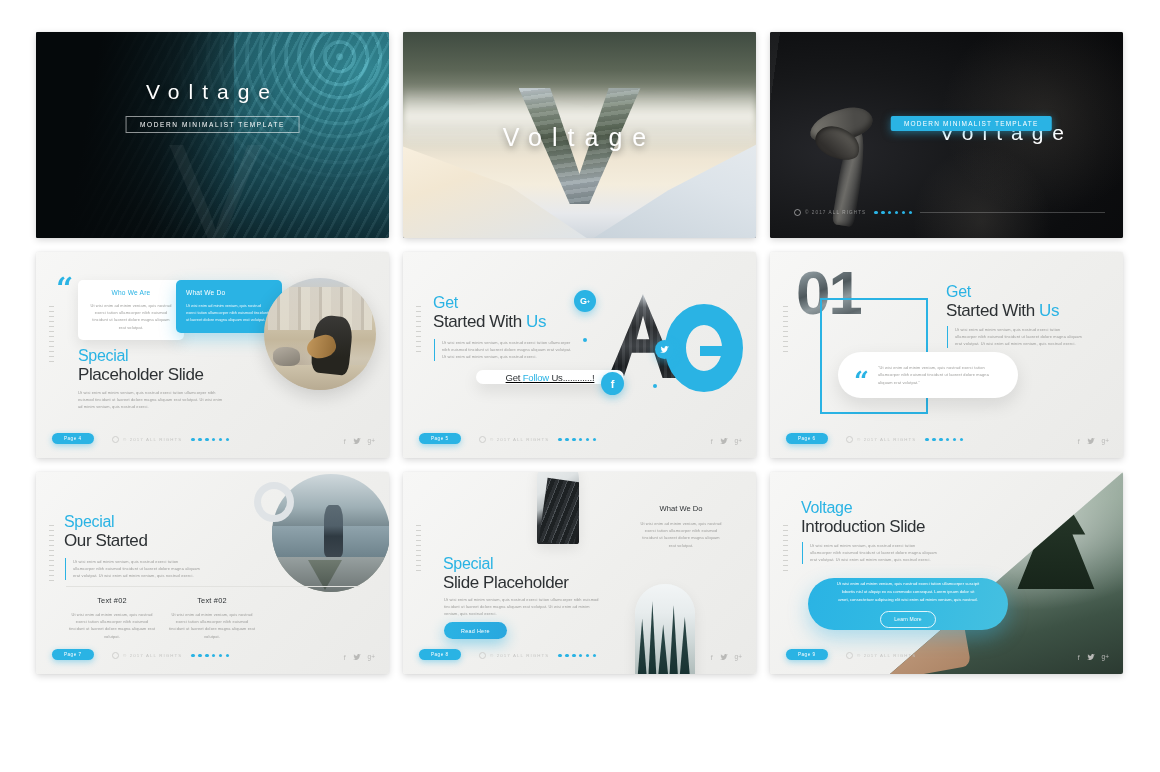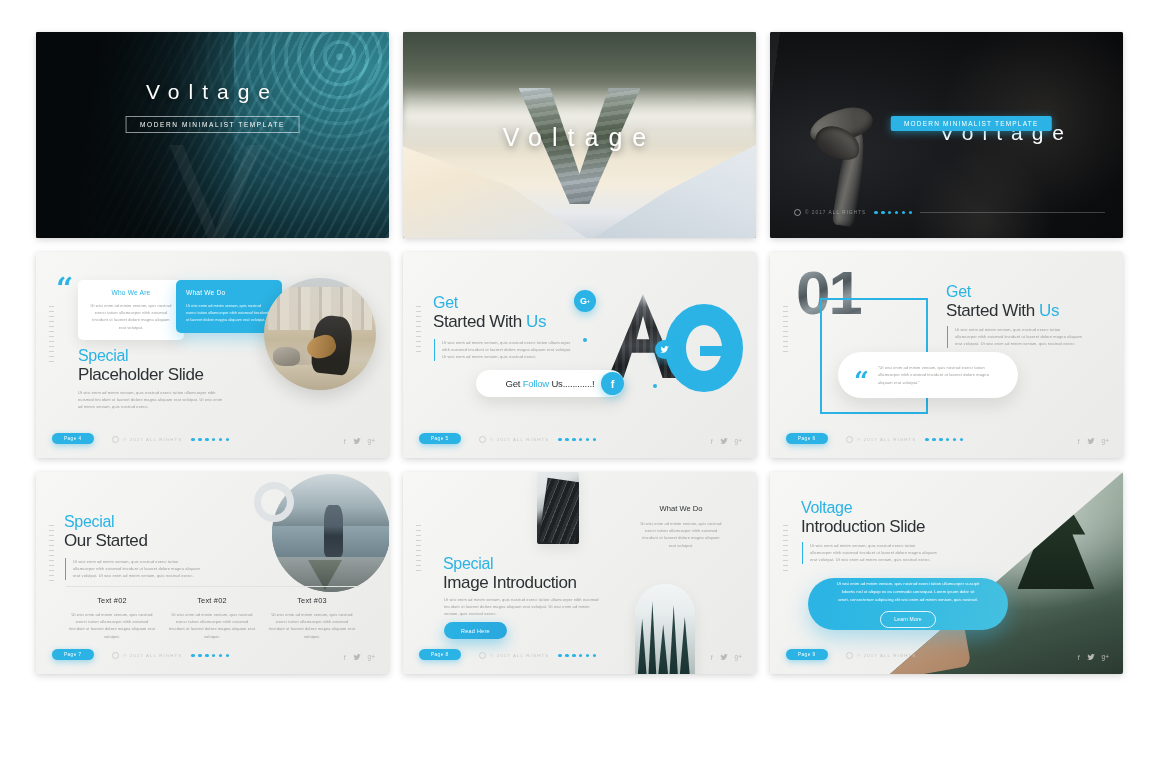--- a/index.html
+++ b/index.html
@@ -426,21 +426,21 @@
 
         <div class="socCircle" style="left:171px;top:38px;width:22px;height:22px;font-size:9px;">G<sup style="font-size:5px">+</sup></div>
         <div class="socCircle" style="left:252px;top:88px;width:19px;height:19px;">
           <svg width="9" height="8" viewBox="0 0 16 14">
               <path fill="#fff" d="M16 1.7c-.6.3-1.2.4-1.9.5.7-.4 1.2-1 1.4-1.8-.6.4-1.3.6-2 .8C12.9.5 12.1.1 11.2.1c-1.7 0-3 1.4-3 3 0 .2 0 .5.1.7-2.5-.1-4.8-1.3-6.3-3.2-.3.5-.4 1-.4 1.6 0 1 .5 2 1.3 2.5-.5 0-1-.1-1.4-.4 0 1.5 1 2.7 2.4 3-.3.1-.5.1-.8.1-.2 0-.4 0-.6-.1.4 1.2 1.5 2.1 2.8 2.1-1 .8-2.3 1.3-3.7 1.3H0c1.4.9 3 1.4 4.7 1.4 5.6 0 8.7-4.7 8.7-8.7v-.4c.6-.4 1.2-1 1.6-1.6z"></path>
             </svg>
         </div>
         <div class="dotSm" style="left:180px;top:86px;width:4px;height:4px;"></div>
         <div class="dotSm" style="left:250px;top:132px;width:4px;height:4px;"></div>
 
-        <div class="pillWhite" style="left:73px;top:118px;width:148px;height:27px;">
+        <div class="pillWhite" style="left:73px;top:118px;width:148px;height:14px;text-decoration:underline;">
           <span class="pt"><span>Get </span><span class="hl">Follow</span><span> Us............!</span></span>
         </div>
         <div class="socCircle" style="left:198px;top:120px;width:23px;height:23px;font-size:11px;">f</div>
 
         <div class="pagePill">Page 5</div>
         <div class="lightFooter">
           <span class="cr">
             <i class="crCircleL"></i>
             <b style="font-weight:400">© 2017 ALL RIGHTS</b>
           </span>
@@ -547,24 +547,20 @@
         <div style="position:absolute;left:30px;top:114px;width:294px;height:1px;background:#e2e2df;"></div>
         <div class="svcCols" style="left:32px;top:124px;width:290px;gap:12px;">
           <div class="svcCol" style="width:88px;">
             <div class="ct">Text #02</div>
             <div class="body-sm">Ut wisi enim ad minim veniam, quis nostrud exerci tation ullamcorper nibh euismod tincidunt ut laoreet dolore magna aliquam erat volutpat.</div>
           </div>
           <div class="svcCol" style="width:88px;">
             <div class="ct">Text #02</div>
             <div class="body-sm">Ut wisi enim ad minim veniam, quis nostrud exerci tation ullamcorper nibh euismod tincidunt ut laoreet dolore magna aliquam erat volutpat.</div>
           </div>
-          <div class="svcCol" style="width:88px;">
-            <div class="ct">Text #03</div>
-            <div class="body-sm">Ut wisi enim ad minim veniam, quis nostrud exerci tation ullamcorper nibh euismod tincidunt ut laoreet dolore magna aliquam erat volutpat.</div>
-          </div>
         </div>
         <div class="pagePill">Page 7</div>
         <div class="lightFooter">
           <span class="cr">
             <i class="crCircleL"></i>
             <b style="font-weight:400">© 2017 ALL RIGHTS</b>
           </span>
           <span class="dots">
             <i></i>
               <i></i>
@@ -607,21 +603,21 @@
             <i style="left:57%;width:15%;height:78%"></i>
             <i style="left:74%;width:18%;height:66%"></i>
           </div>
         </div>
         <div class="wwd" style="left:236px;top:32px;width:84px;">
           <div class="ct">What We Do</div>
           <div class="body-sm">Ut wisi enim ad minim veniam, quis nostrud exerci tation ullamcorper nibh euismod tincidunt ut laoreet dolore magna aliquam erat volutpat.</div>
         </div>
         <div class="hdg" style="left:40px;top:84px;">
           <div class="l1">Special</div>
-          <div class="l2">Image Introduction</div>
+          <div class="l2">Slide Placeholder</div>
         </div>
         <div class="body-sm" style="position:absolute;left:41px;top:124px;width:158px;">Ut wisi enim ad minim veniam, quis nostrud exerci tation ullamcorper nibh euismod tincidunt ut laoreet dolore magna aliquam erat volutpat. Ut wisi enim ad minim veniam, quis nostrud exerci.</div>
         <div class="btnCyan" style="left:41px;top:150px;">Read Here</div>
         <div class="pagePill">Page 8</div>
         <div class="lightFooter">
           <span class="cr">
             <i class="crCircleL"></i>
             <b style="font-weight:400">© 2017 ALL RIGHTS</b>
           </span>
           <span class="dots">

